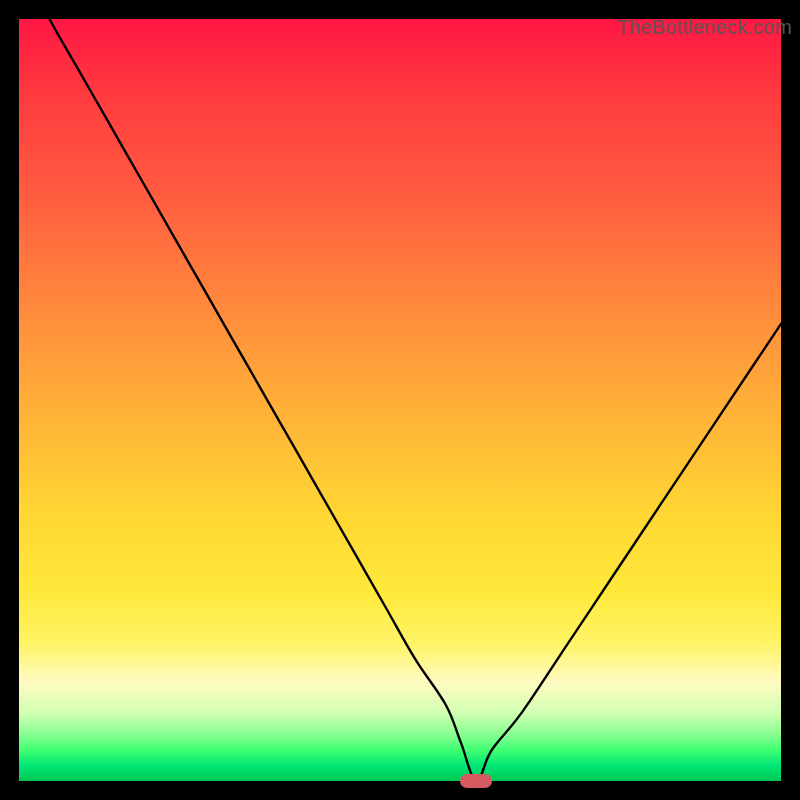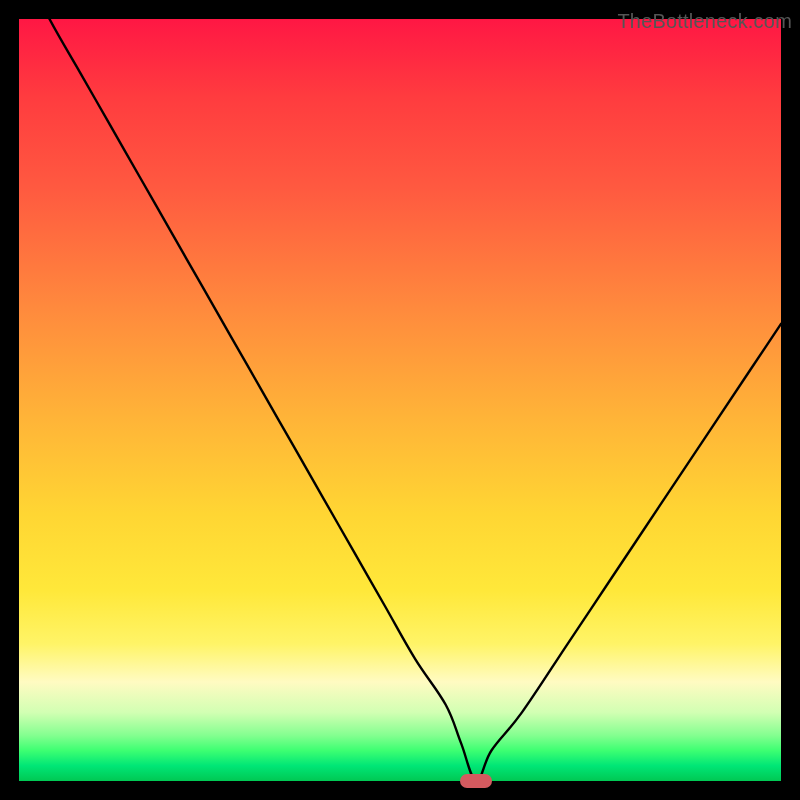--- a/index.html
+++ b/index.html
@@ -49,21 +49,21 @@
   }
   .marker {
     position: absolute;
     width: 32px;
     height: 14px;
     border-radius: 7px;
     transform: translate(-50%, -50%);
   }
   .watermark {
     position: absolute;
-    top: 10px;
+    top: 16px;
     right: 8px;
     color: #555;
     font-size: 20px;
     font-weight: 500;
     letter-spacing: 0.2px;
   }
 </style>
 </head>
 <body>
 

